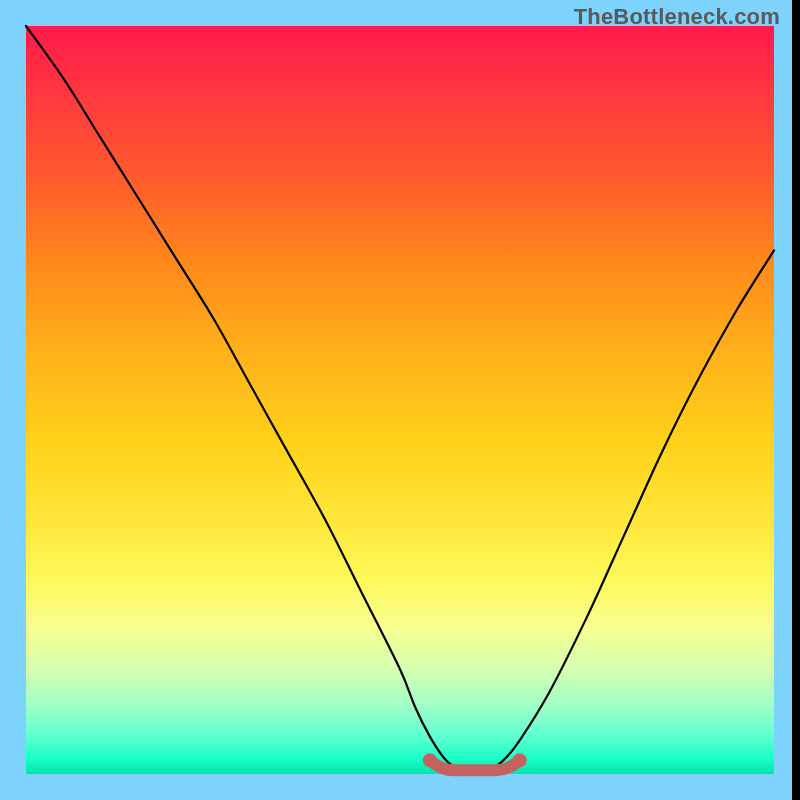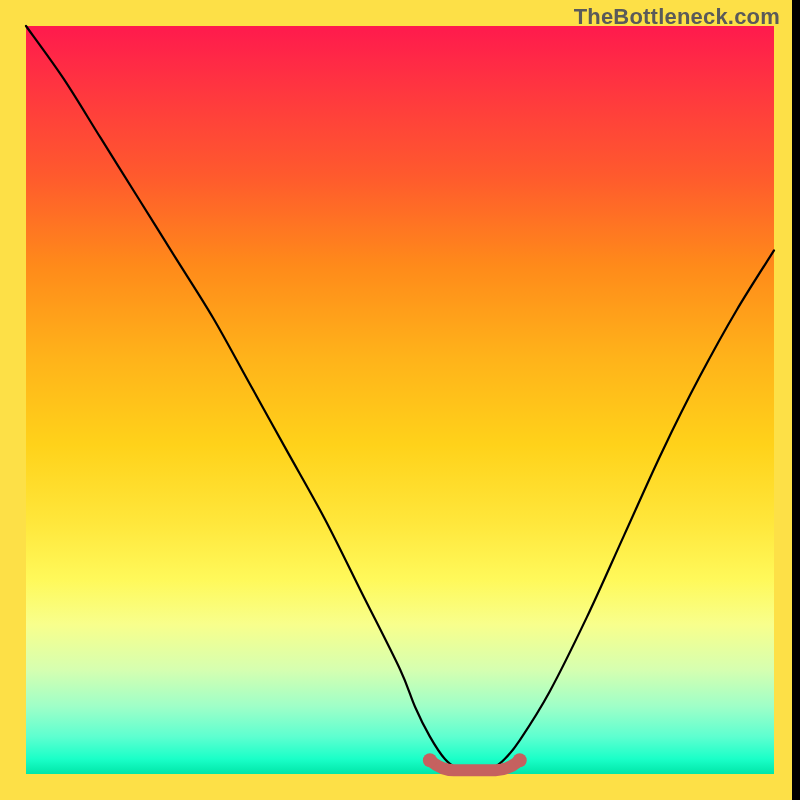--- a/index.html
+++ b/index.html
@@ -1,21 +1,21 @@
 <!DOCTYPE html>
 <html><head>
 <meta charset="utf-8">
 <style>
   * { margin: 0; padding: 0; box-sizing: border-box; }
   html, body { width: 800px; height: 800px; overflow: hidden; background: #000; }
   .canvas {
     position: relative;
     width: 792px;
     height: 800px;
-    background: #fde047;
+    background: #7dd3fc;
   }
   .frame {
     position: absolute;
     left: 26px;
     top: 26px;
     width: 748px;
     height: 748px;
     background: linear-gradient(
       to bottom,
       #ff1a4d 0%,

